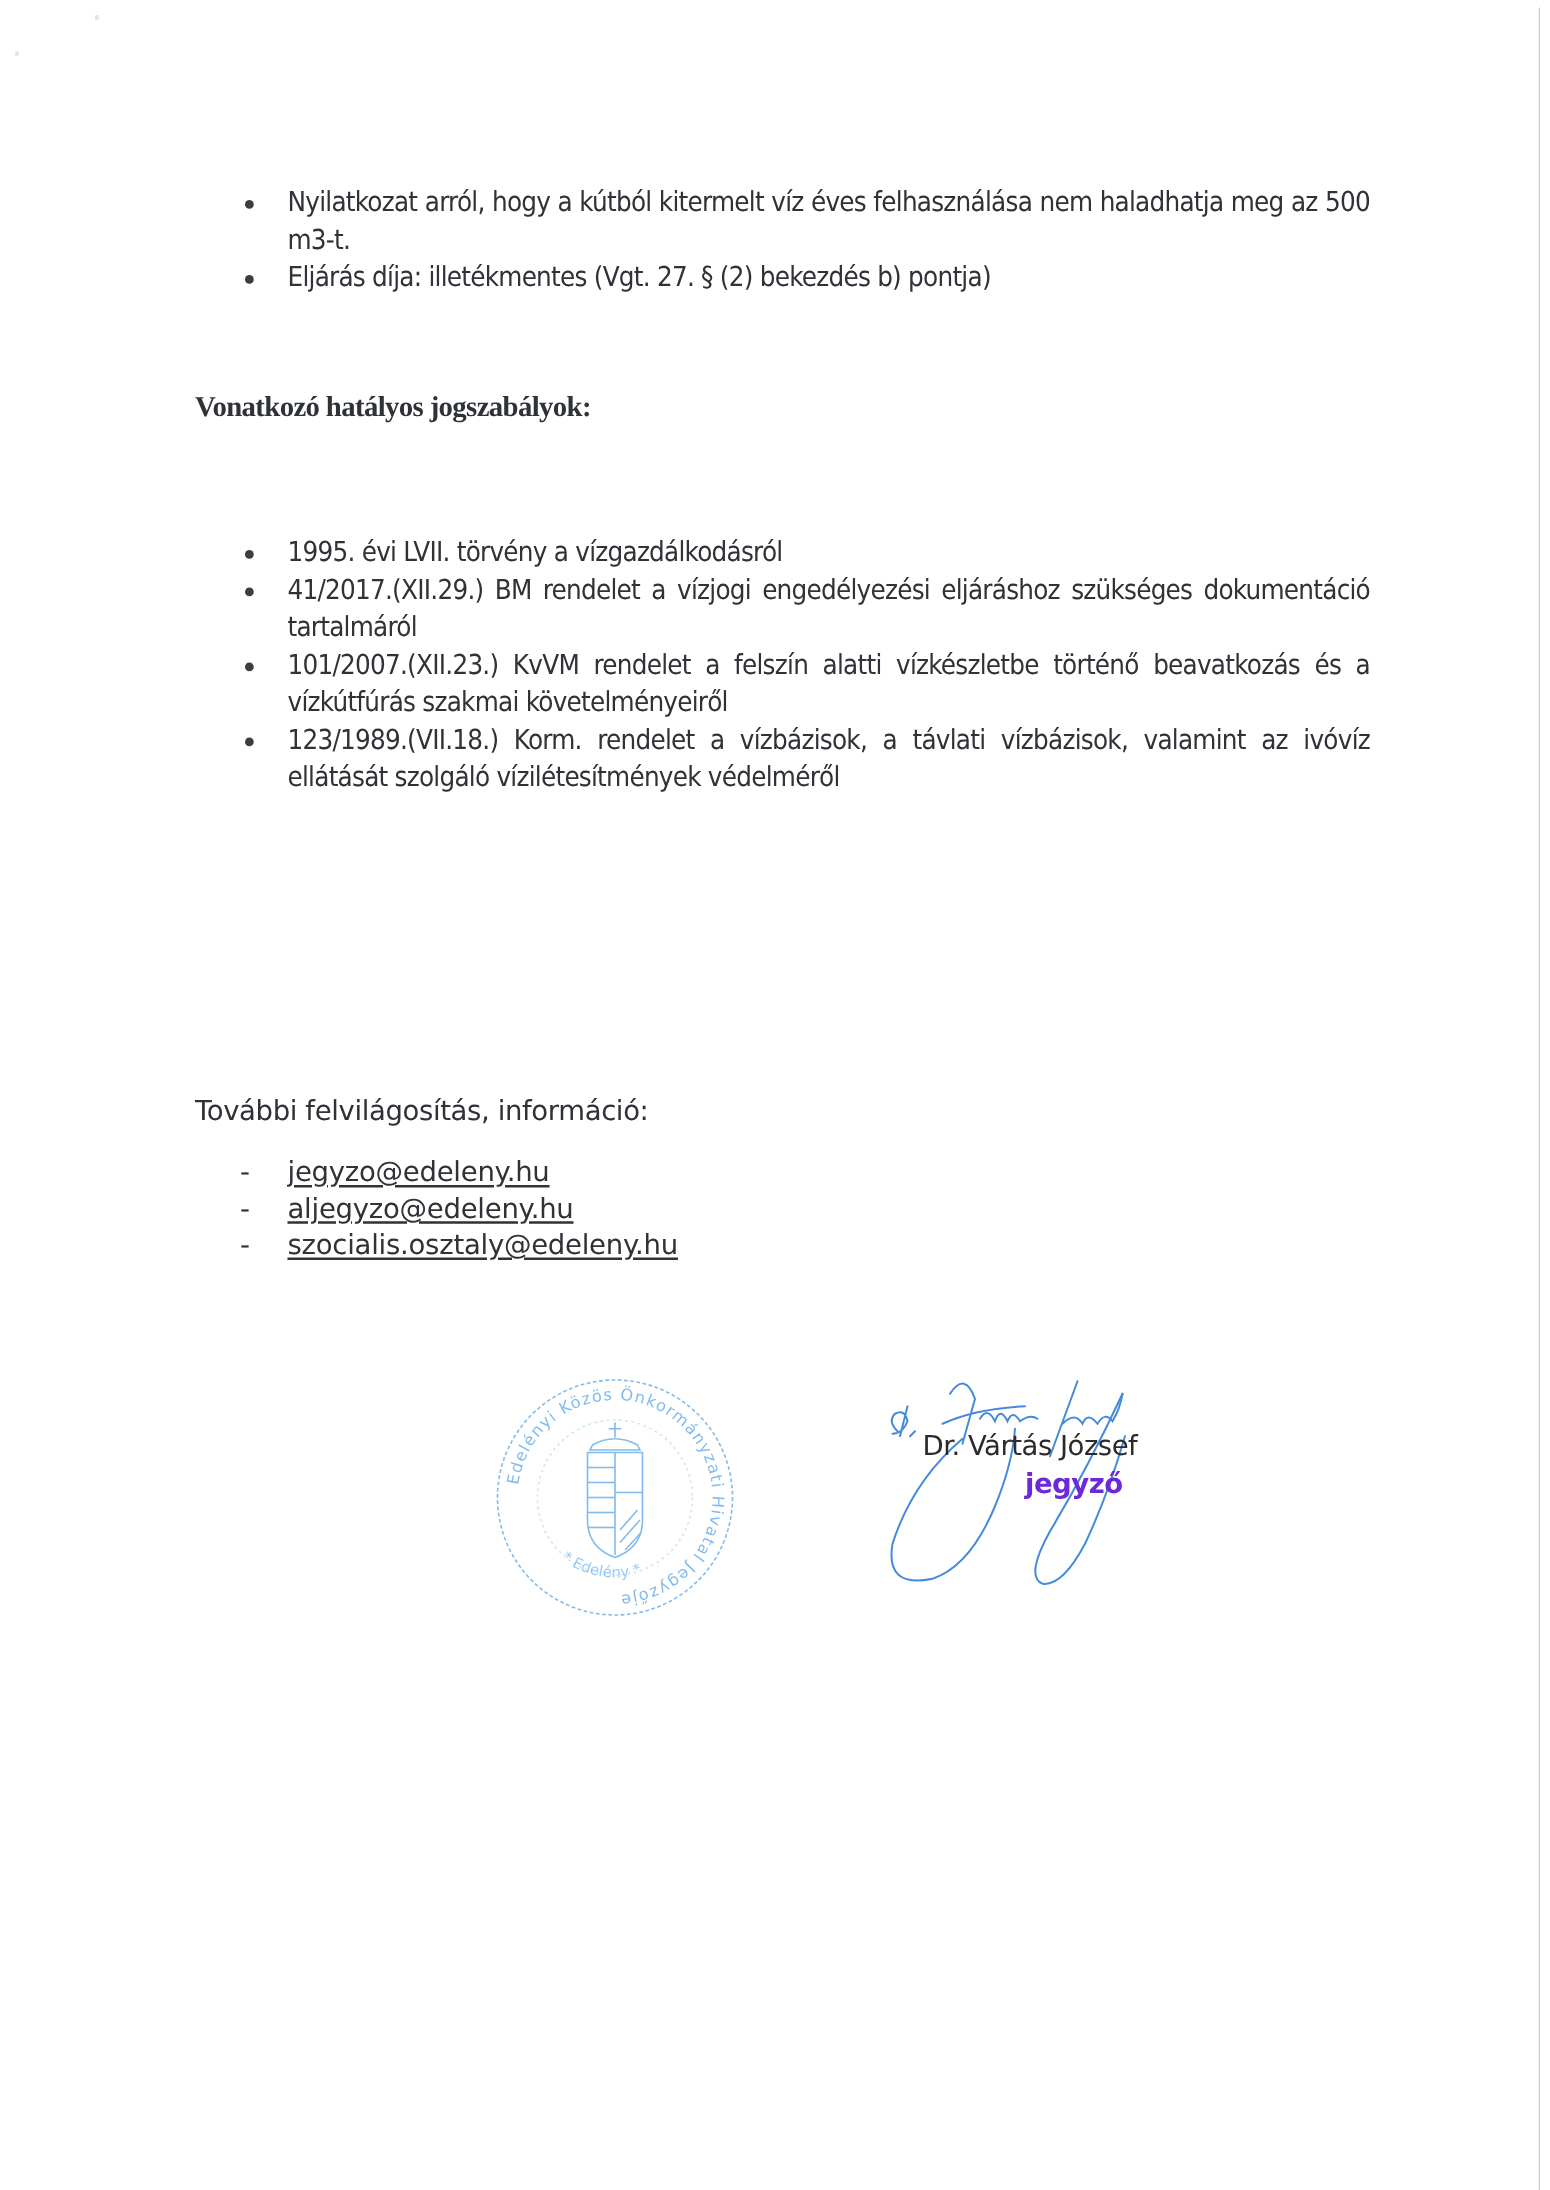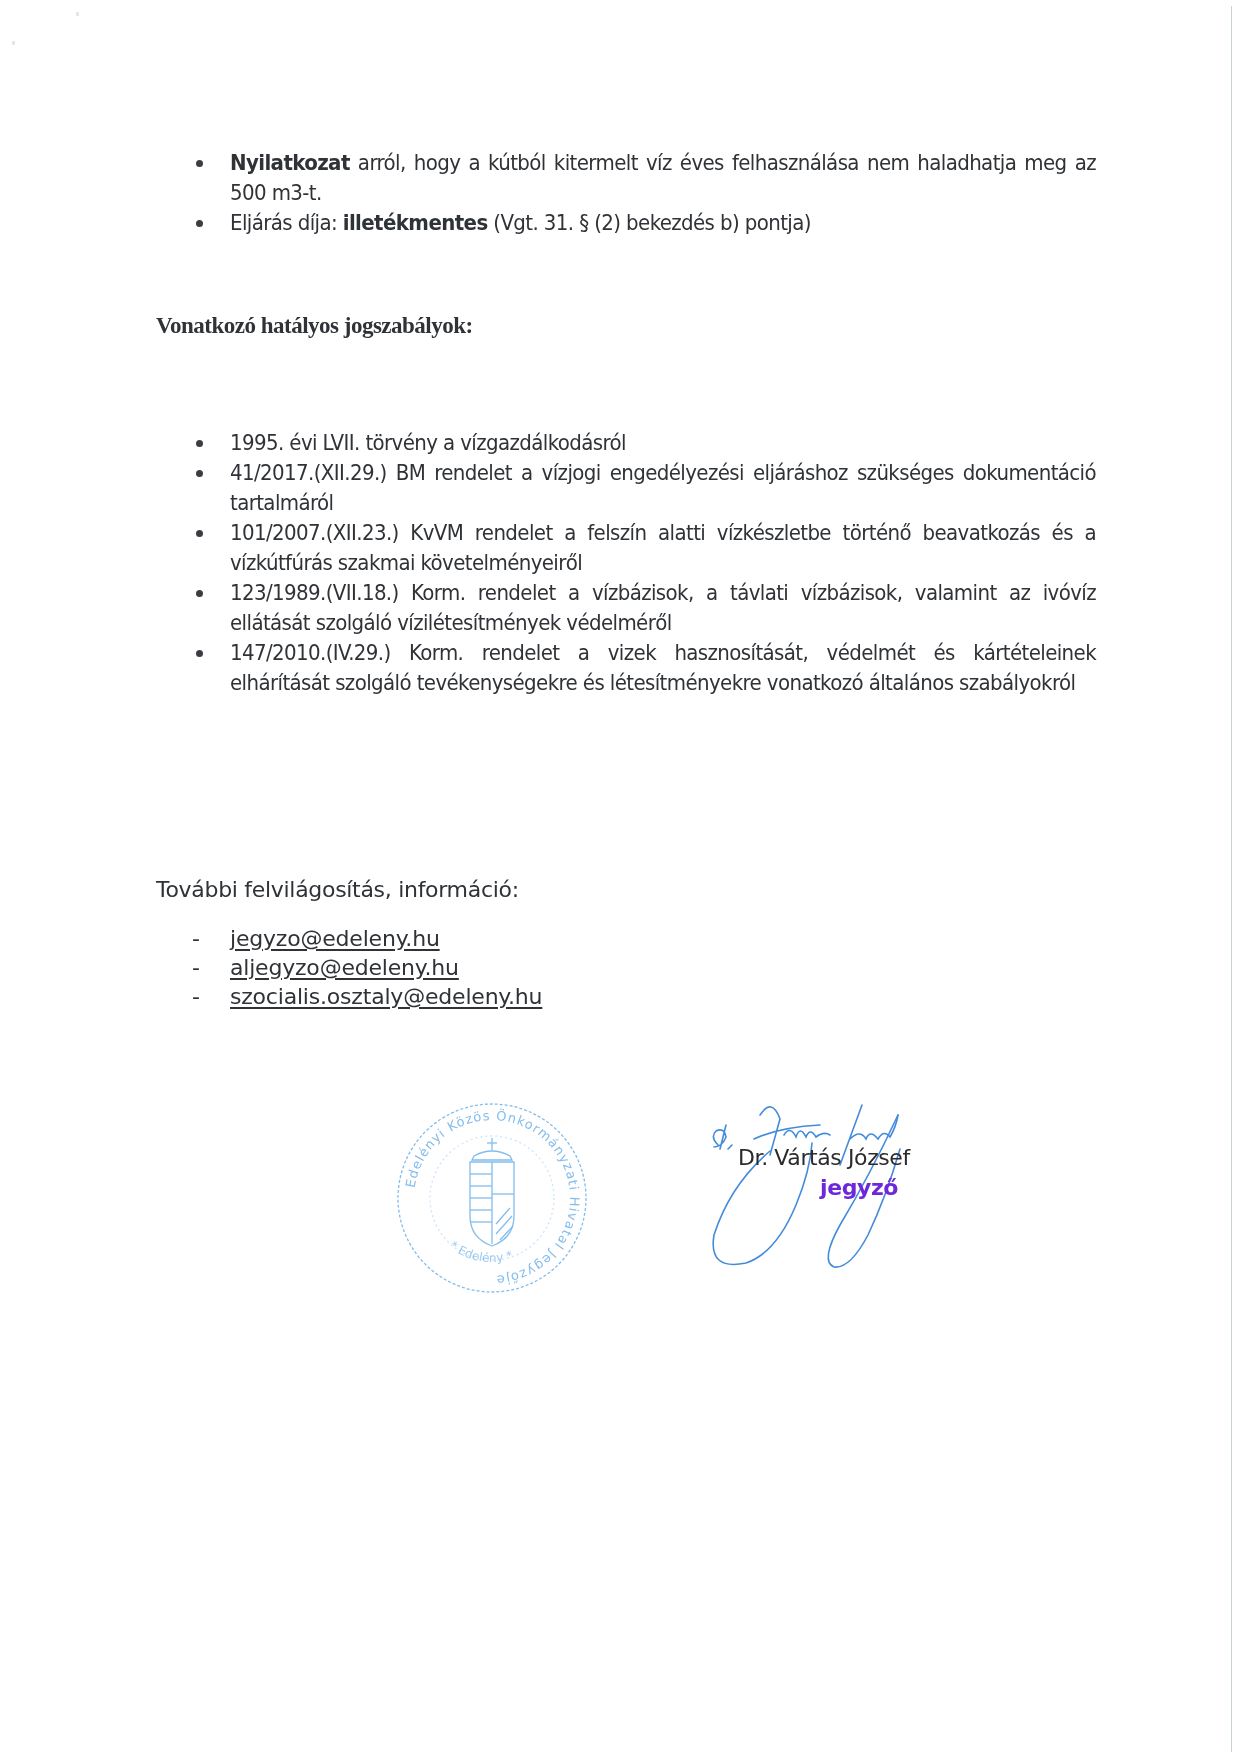--- a/index.html
+++ b/index.html
@@ -139,50 +139,49 @@
     }
     .sig-role {
       position: absolute;
       left: 820px;
       top: 1175px;
       font-size: 22px;
       font-weight: bold;
       color: #6d28d9;
       letter-spacing: -0.4px;
     }
-    b { font-weight: bold; }
+    b { font-weight: normal; }
   </style>
 </head>
 <body>
 
 <div class="scan-edge"></div>
 <div class="artifact" style="left:76px;top:12px;"></div>
 <div class="artifact" style="left:12px;top:41px;"></div>
 
 <div class="page">
 
   <ul class="bullets top-list">
     <li>
       <span class="dot"></span>
       <b>Nyilatkozat</b><span> arról, hogy a kútból kitermelt víz éves felhasználása nem haladhatja meg az 500 m3-t.</span>
     </li>
     <li>
       <span class="dot"></span>
-      <span>Eljárás díja: </span><b>illetékmentes</b><span> (Vgt. 31. § (2) bekezdés b) pontja)</span>
+      <span>Eljárás díja: </span><b>illetékmentes</b><span> (Vgt. 27. § (2) bekezdés b) pontja)</span>
     </li>
   </ul>
 
   <div class="law-heading">Vonatkozó hatályos jogszabályok:</div>
 
   <ul class="bullets law-list">
     <li><span class="dot"></span><span>1995. évi LVII. törvény a vízgazdálkodásról</span></li>
     <li><span class="dot"></span><span>41/2017.(XII.29.) BM rendelet a vízjogi engedélyezési eljáráshoz szükséges dokumentáció tartalmáról</span></li>
     <li><span class="dot"></span><span>101/2007.(XII.23.) KvVM rendelet a felszín alatti vízkészletbe történő beavatkozás és a vízkútfúrás szakmai követelményeiről</span></li>
     <li><span class="dot"></span><span>123/1989.(VII.18.) Korm. rendelet a vízbázisok, a távlati vízbázisok, valamint az ivóvíz ellátását szolgáló vízilétesítmények védelméről</span></li>
-    <li><span class="dot"></span><span>147/2010.(IV.29.) Korm. rendelet a vizek hasznosítását, védelmét és kártételeinek elhárítását szolgáló tevékenységekre és létesítményekre vonatkozó általános szabályokról</span></li>
   </ul>
 
   <div class="info-title">További felvilágosítás, információ:</div>
 
   <ul class="contacts">
     <li>
       <span class="dash">-</span>
       <a>jegyzo@edeleny.hu</a>
     </li>
     <li>

